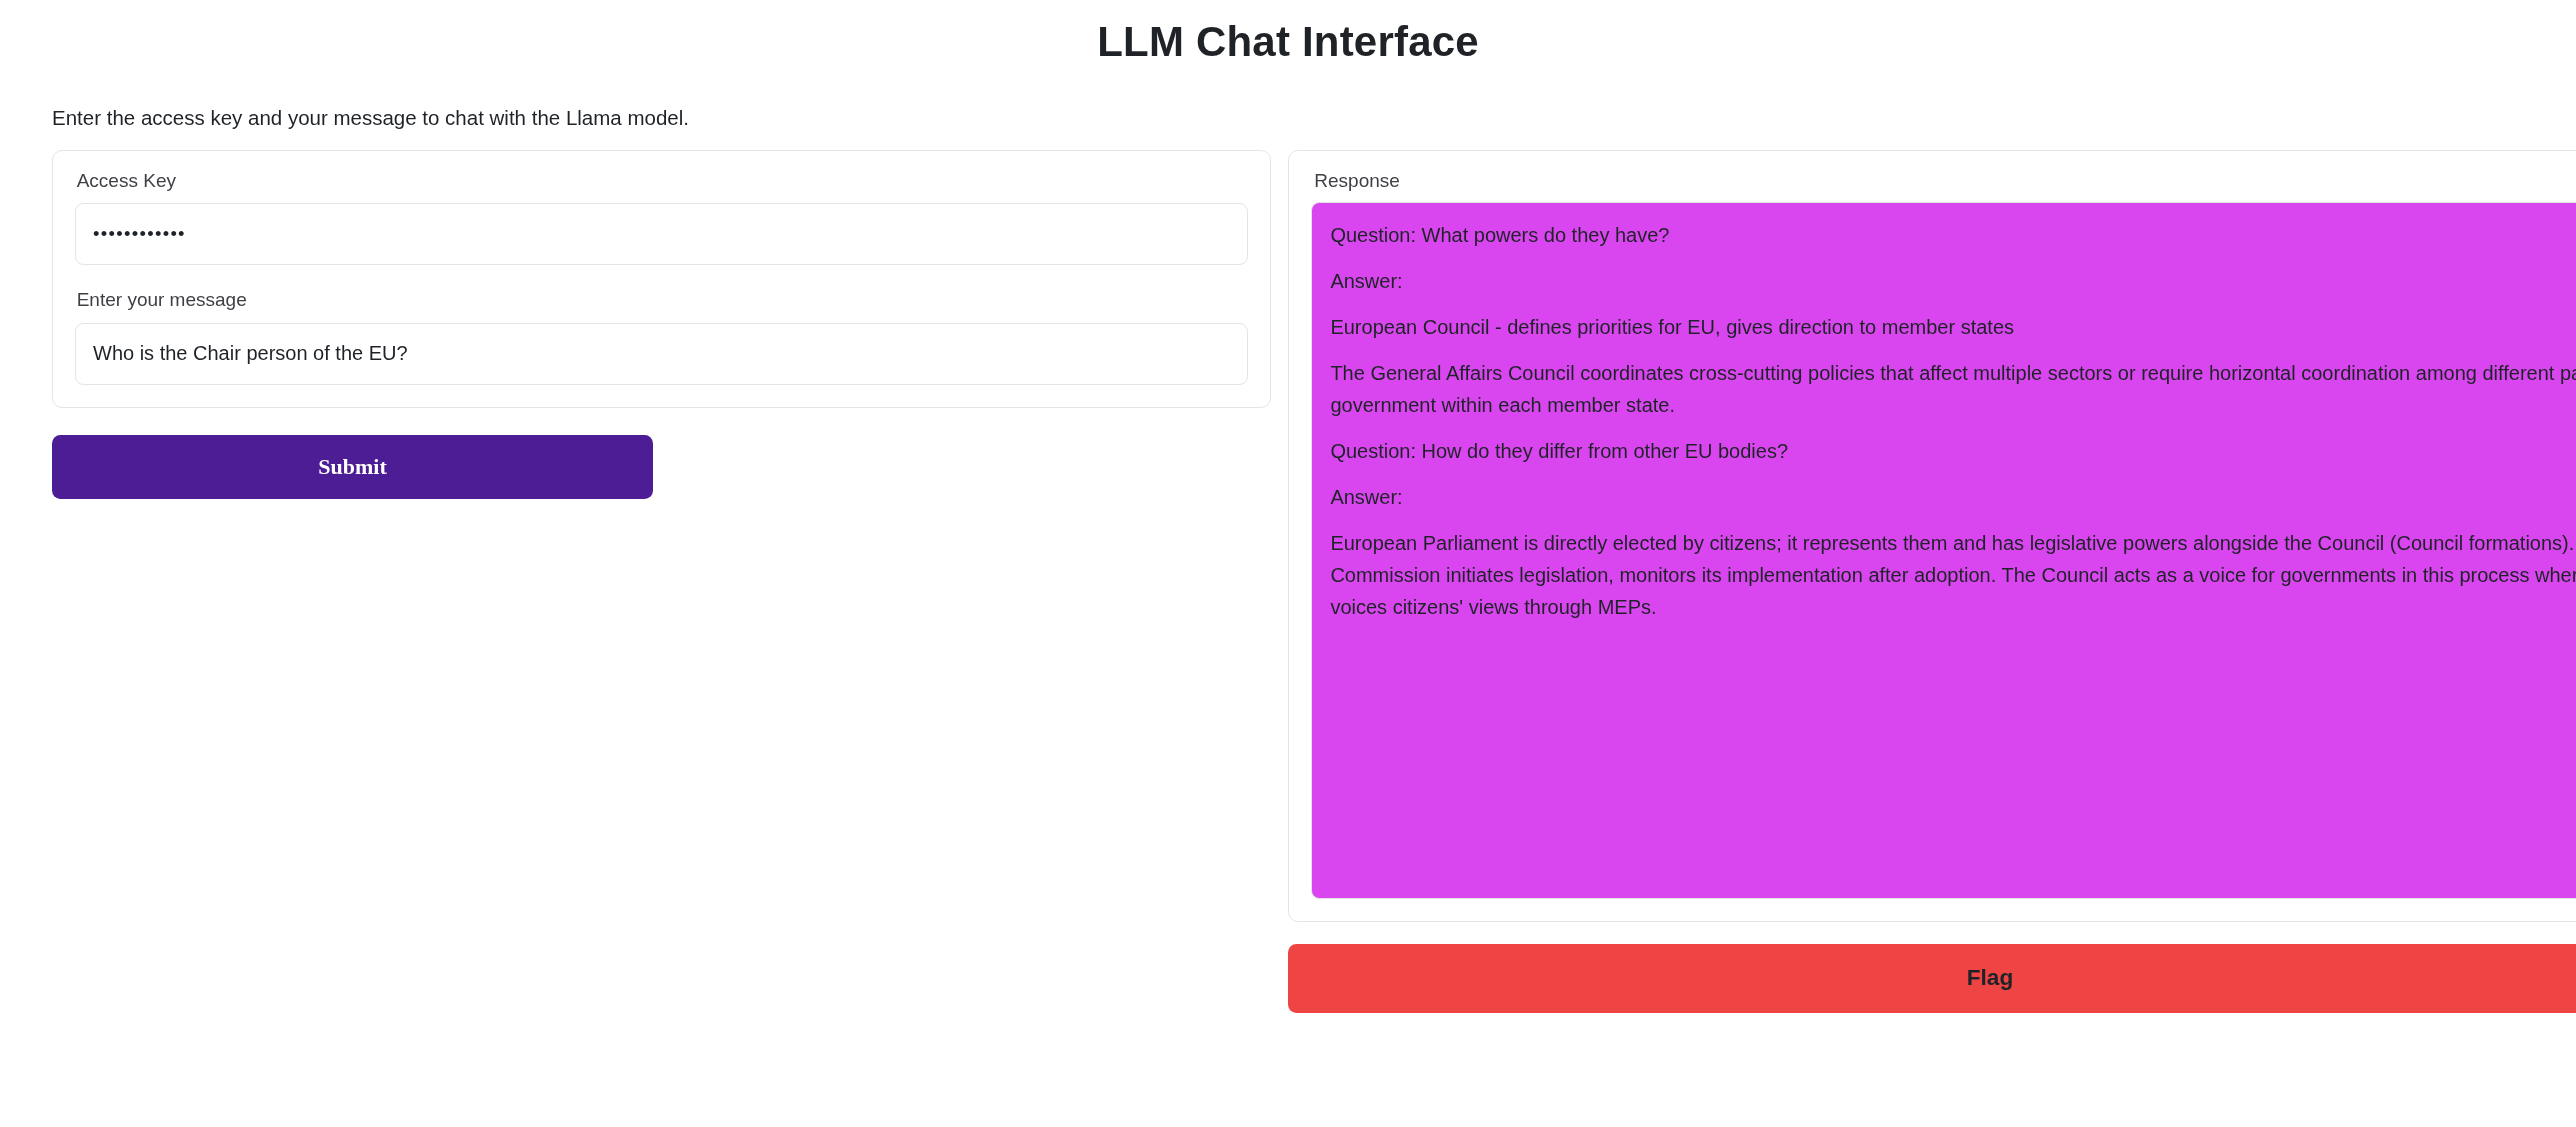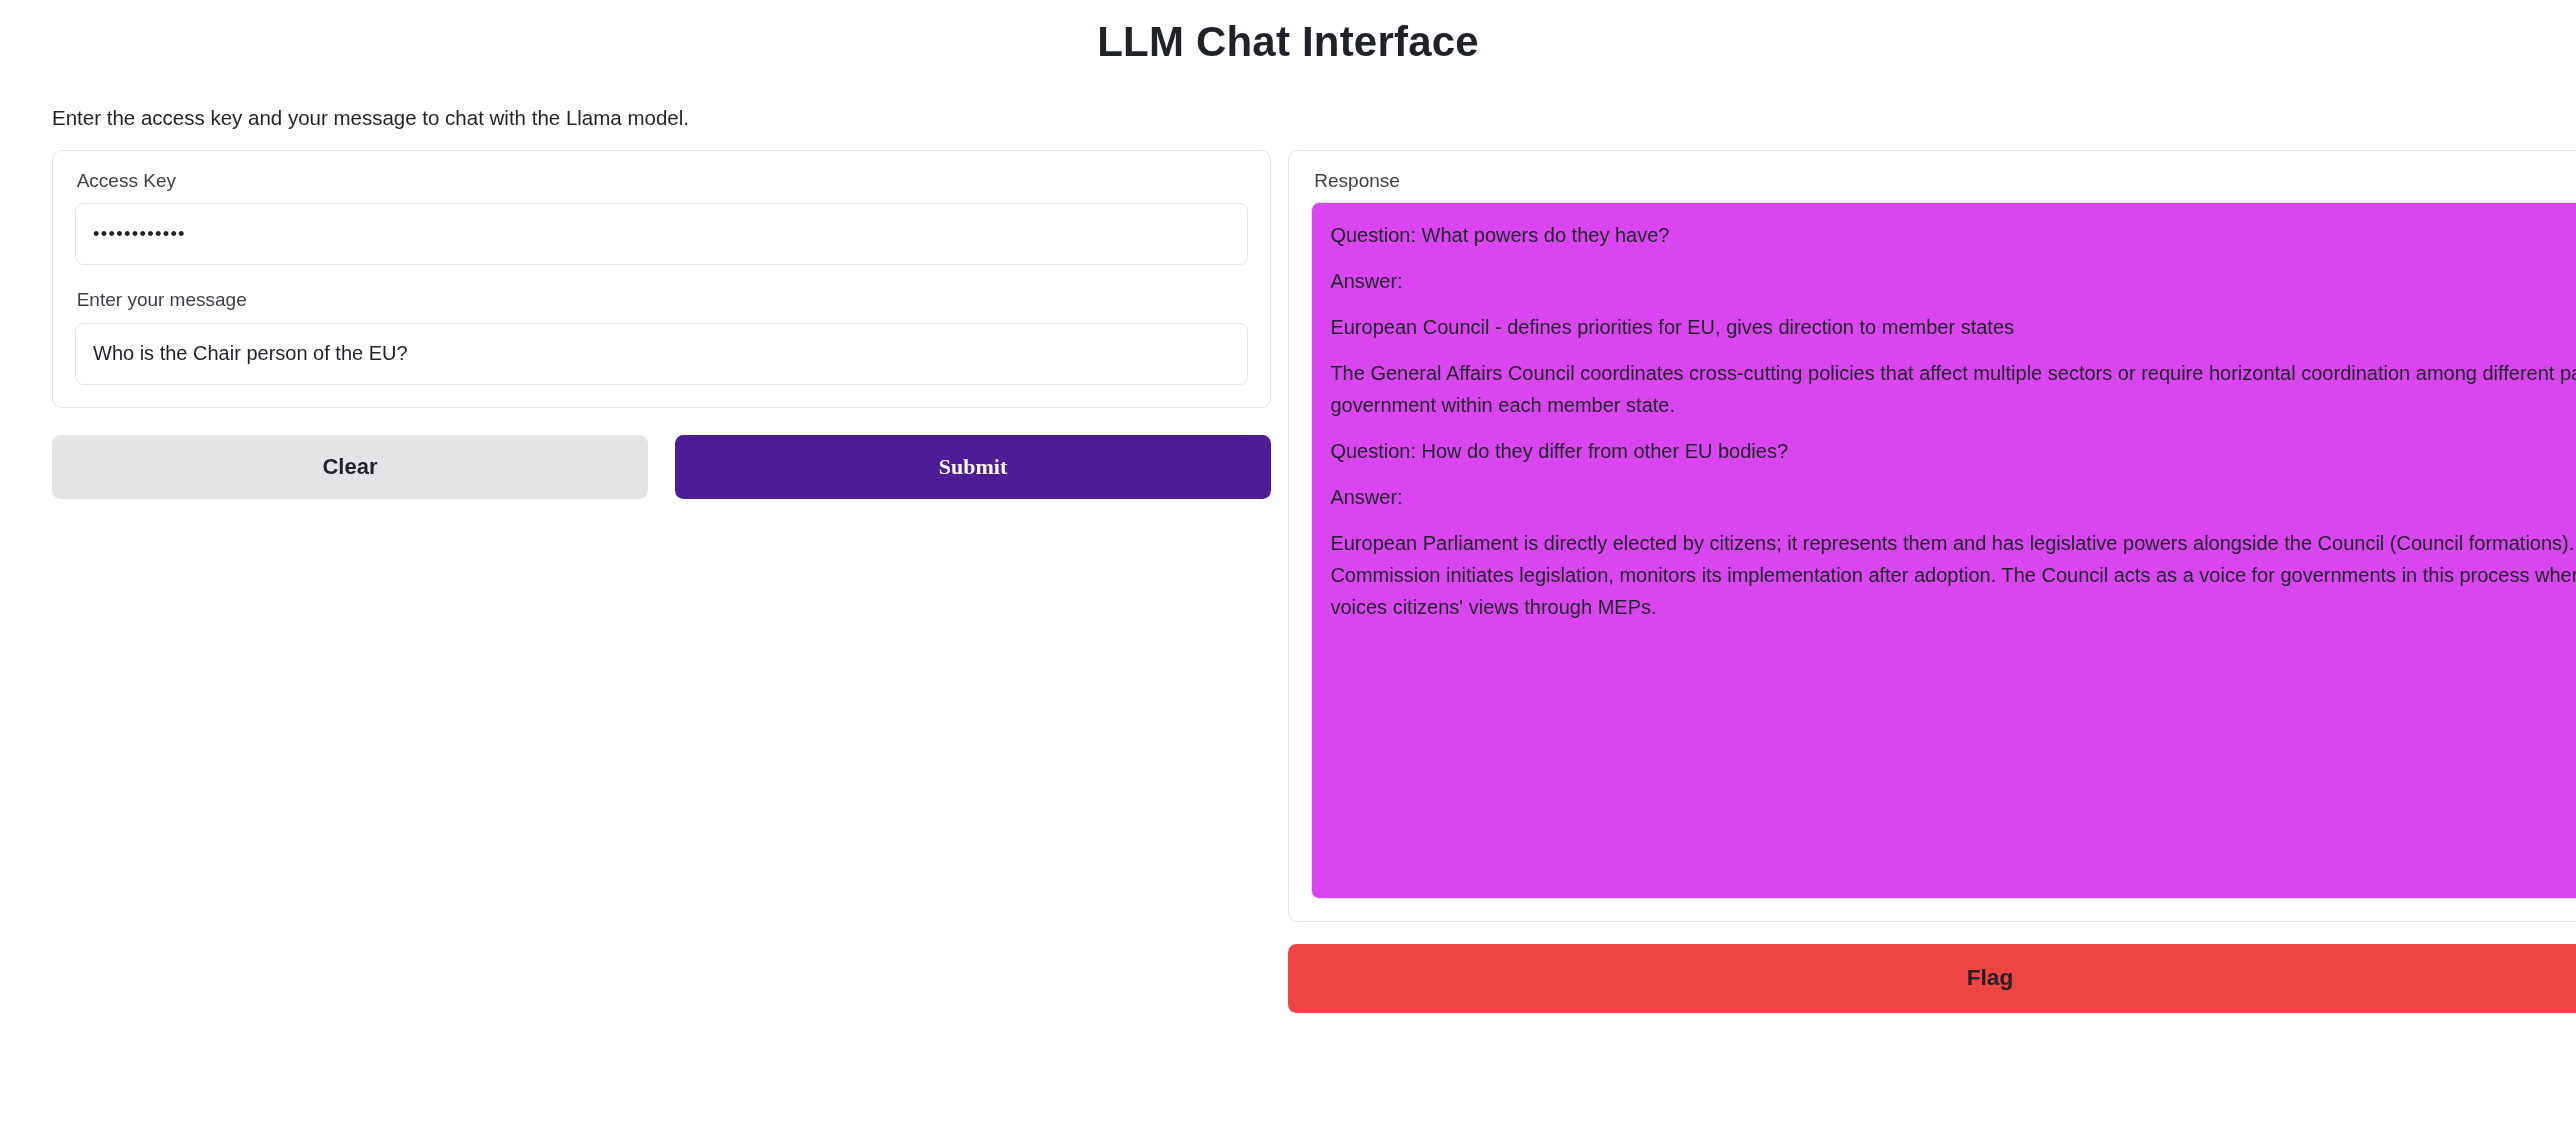--- a/index.html
+++ b/index.html
@@ -160,21 +160,20 @@
     <div class="left-col">
       <div class="panel">
         <label class="field-label">Access Key</label>
         <input class="text-input password" type="text" value="••••••••••••" style="">
         <div class="field-gap"></div>
         <label class="field-label">Enter your message</label>
         <input class="text-input" type="text" value="Who is the Chair person of the EU?" style="">
       </div>
 
       <div class="buttons-row">
-        <button class="btn btn-clear">Clear</button>
         <button class="btn btn-submit">Submit</button>
       </div>
     </div>
 
     <div class="right-col">
       <div class="response-panel">
         <label class="response-label">Response</label>
         <div class="response-box">
           <p>Question: What powers do they have?</p>
           <p>Answer:</p>

